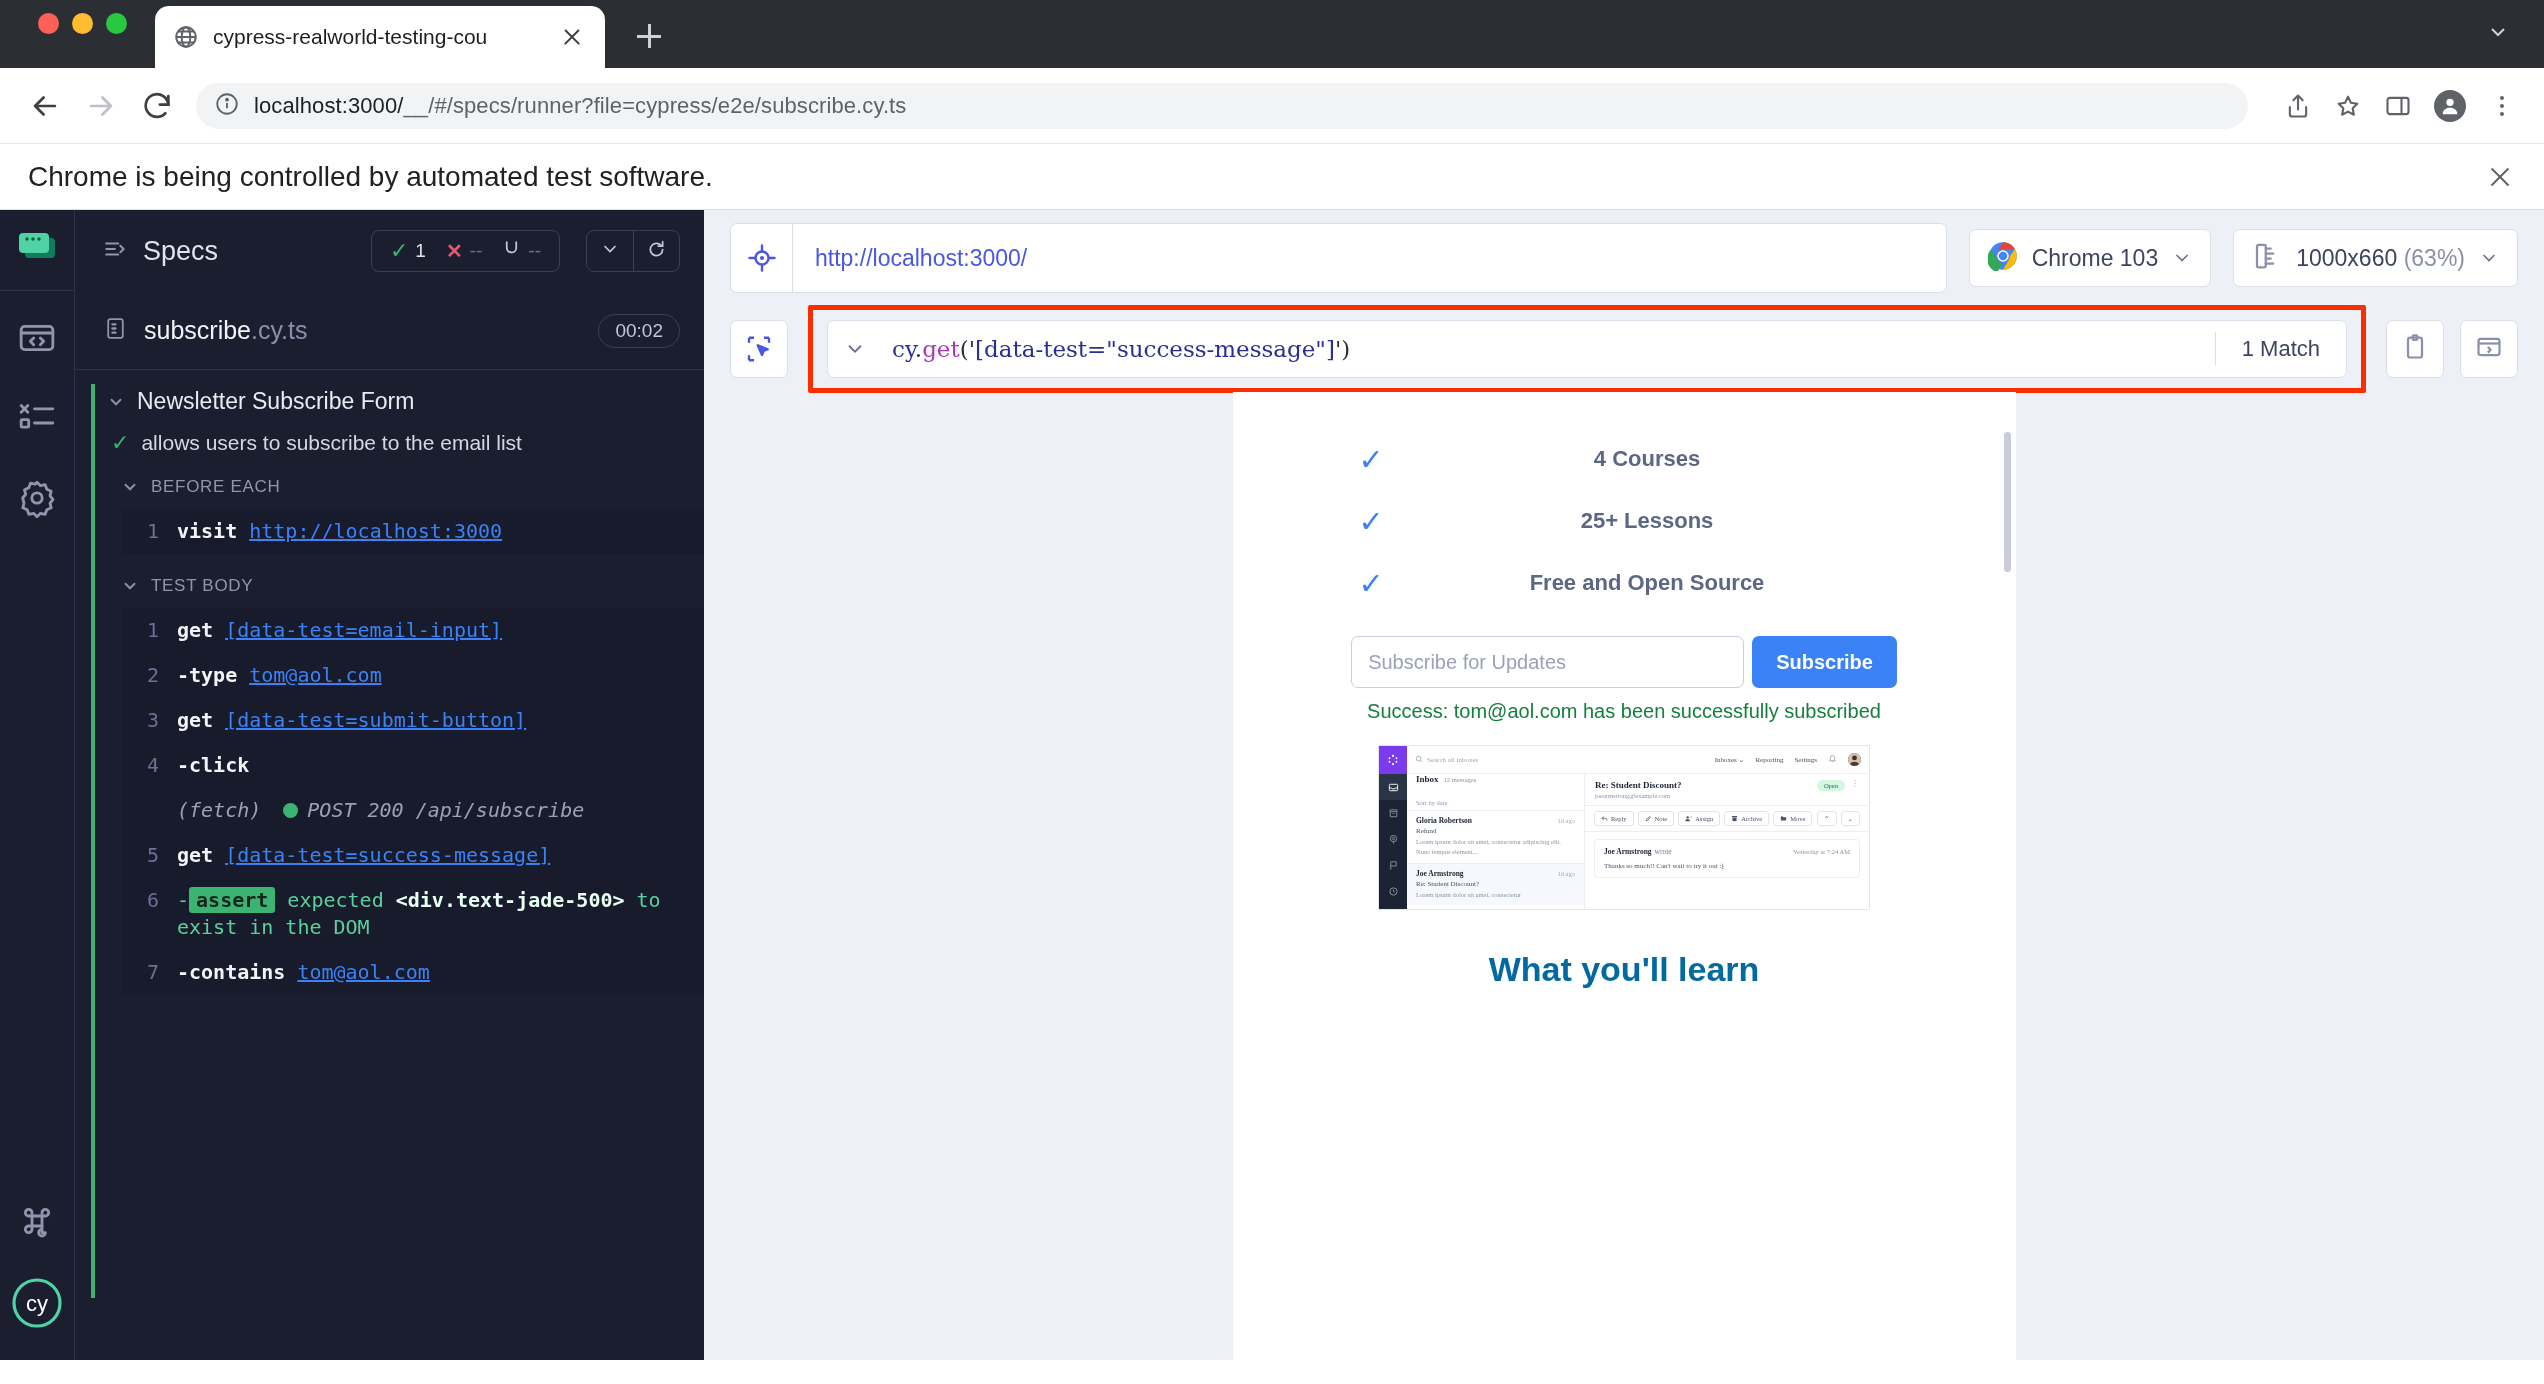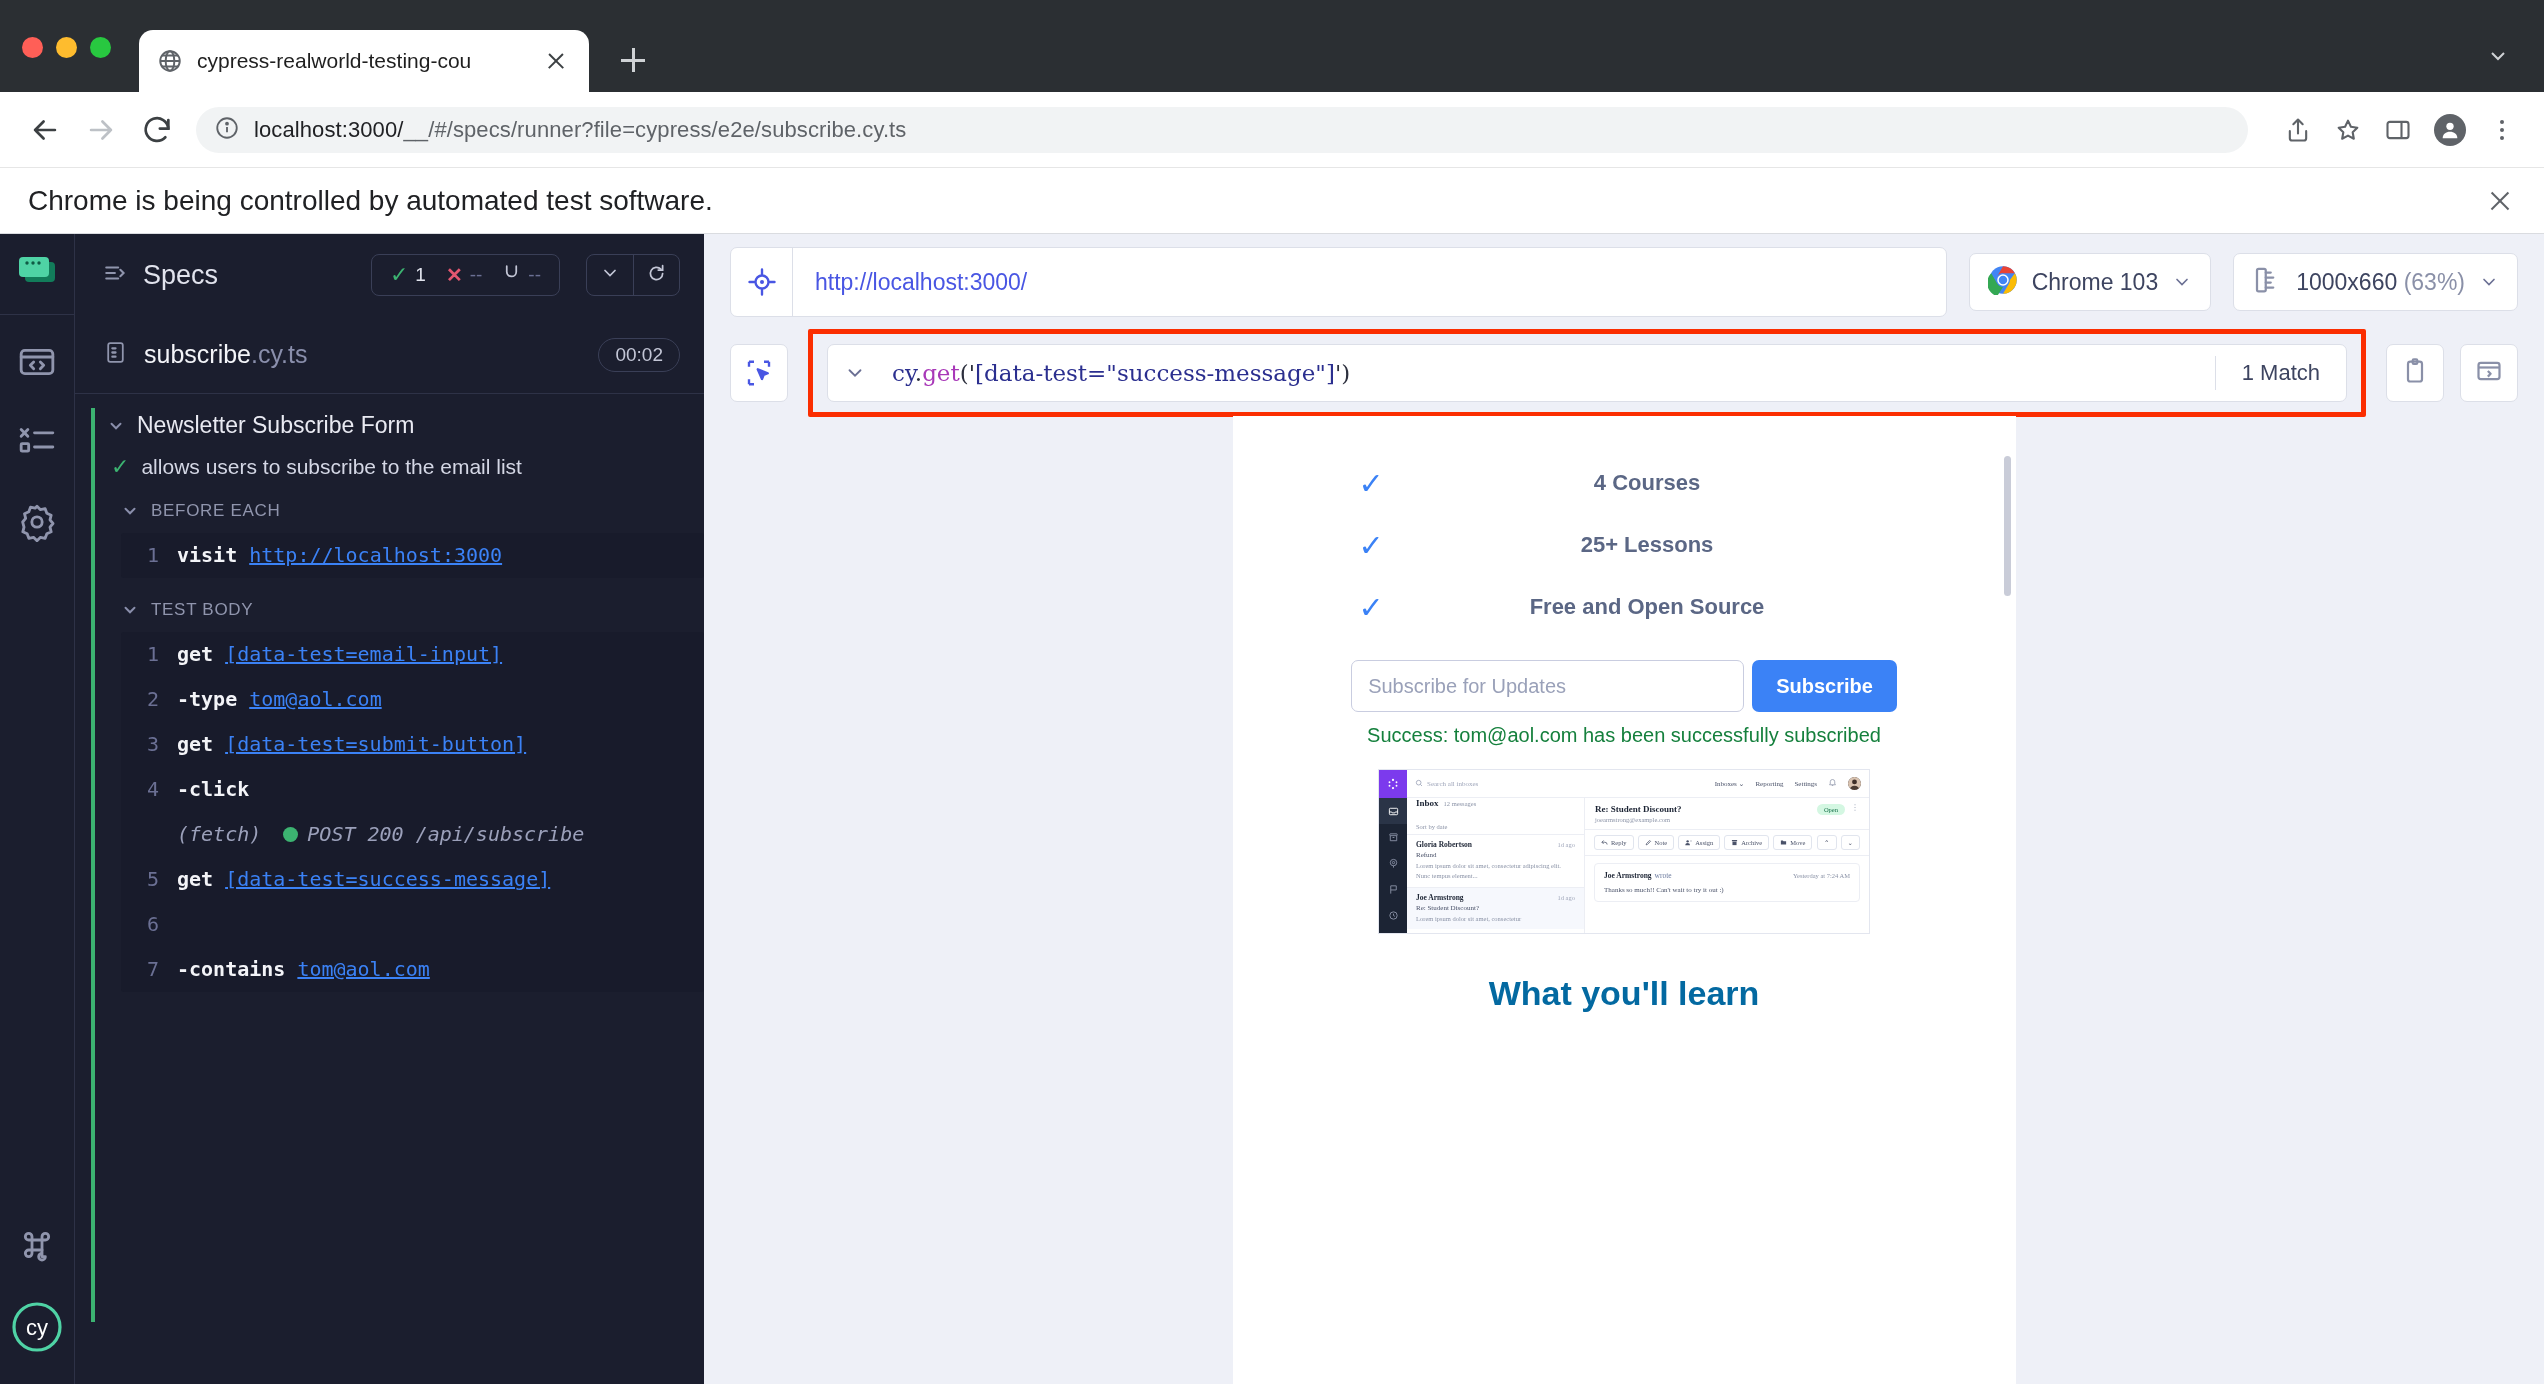--- a/index.html
+++ b/index.html
@@ -4,22 +4,22 @@
 <style>
   * { box-sizing: border-box; margin: 0; padding: 0; }
   html, body {
     width: 2544px; height: 1384px;
     font-family: "Liberation Sans", sans-serif;
     background: #ffffff; overflow: hidden;
   }
 
   
   .chrome-tabstrip {
-    height: 92px; background: #2b2f33; position: relative;
-    display: flex; align-items: flex-end; padding-left: 22px;
+    height: 68px; background: #2b2f33; position: relative;
+    display: flex; align-items: flex-end; padding-left: 38px;
   }
   .traffic { display: flex; gap: 13px; align-items: center; padding-bottom: 34px; margin-right: 28px; }
   .dot { width: 21px; height: 21px; border-radius: 50%; }
   .dot.red { background: #ff5f57; }
   .dot.yellow { background: #febc2e; }
   .dot.green { background: #28c840; }
 
   .tab {
     height: 62px; width: 450px; background: #fff;
     border-radius: 14px 14px 0 0; display: flex; align-items: center;
@@ -598,20 +598,21 @@
           <span class="cmd-body"><span>(fetch)</span><span class="net-dot"></span><span>POST 200 /api/subscribe</span></span>
         </div>
 
         <div class="cmd">
           <span class="cmd-num">5</span>
           <span class="cmd-body"><span class="cmd-name">get</span><span class="cmd-arg">[data-test=success-message]</span></span>
         </div>
 
         <div class="cmd assert">
           <span class="cmd-num">6</span>
+          <span class="cmd-body"><span>-</span><span class="assert-tag">assert</span> <span>expected</span> <span class="assert-el">&lt;div.text-jade-500&gt;</span> <span>to exist in the DOM</span></span>
         </div>
 
         <div class="cmd">
           <span class="cmd-num">7</span>
           <span class="cmd-body"><span class="cmd-name">-contains</span><span class="cmd-arg">tom@aol.com</span></span>
         </div>
       </div>
 
     </div>
   </div>

